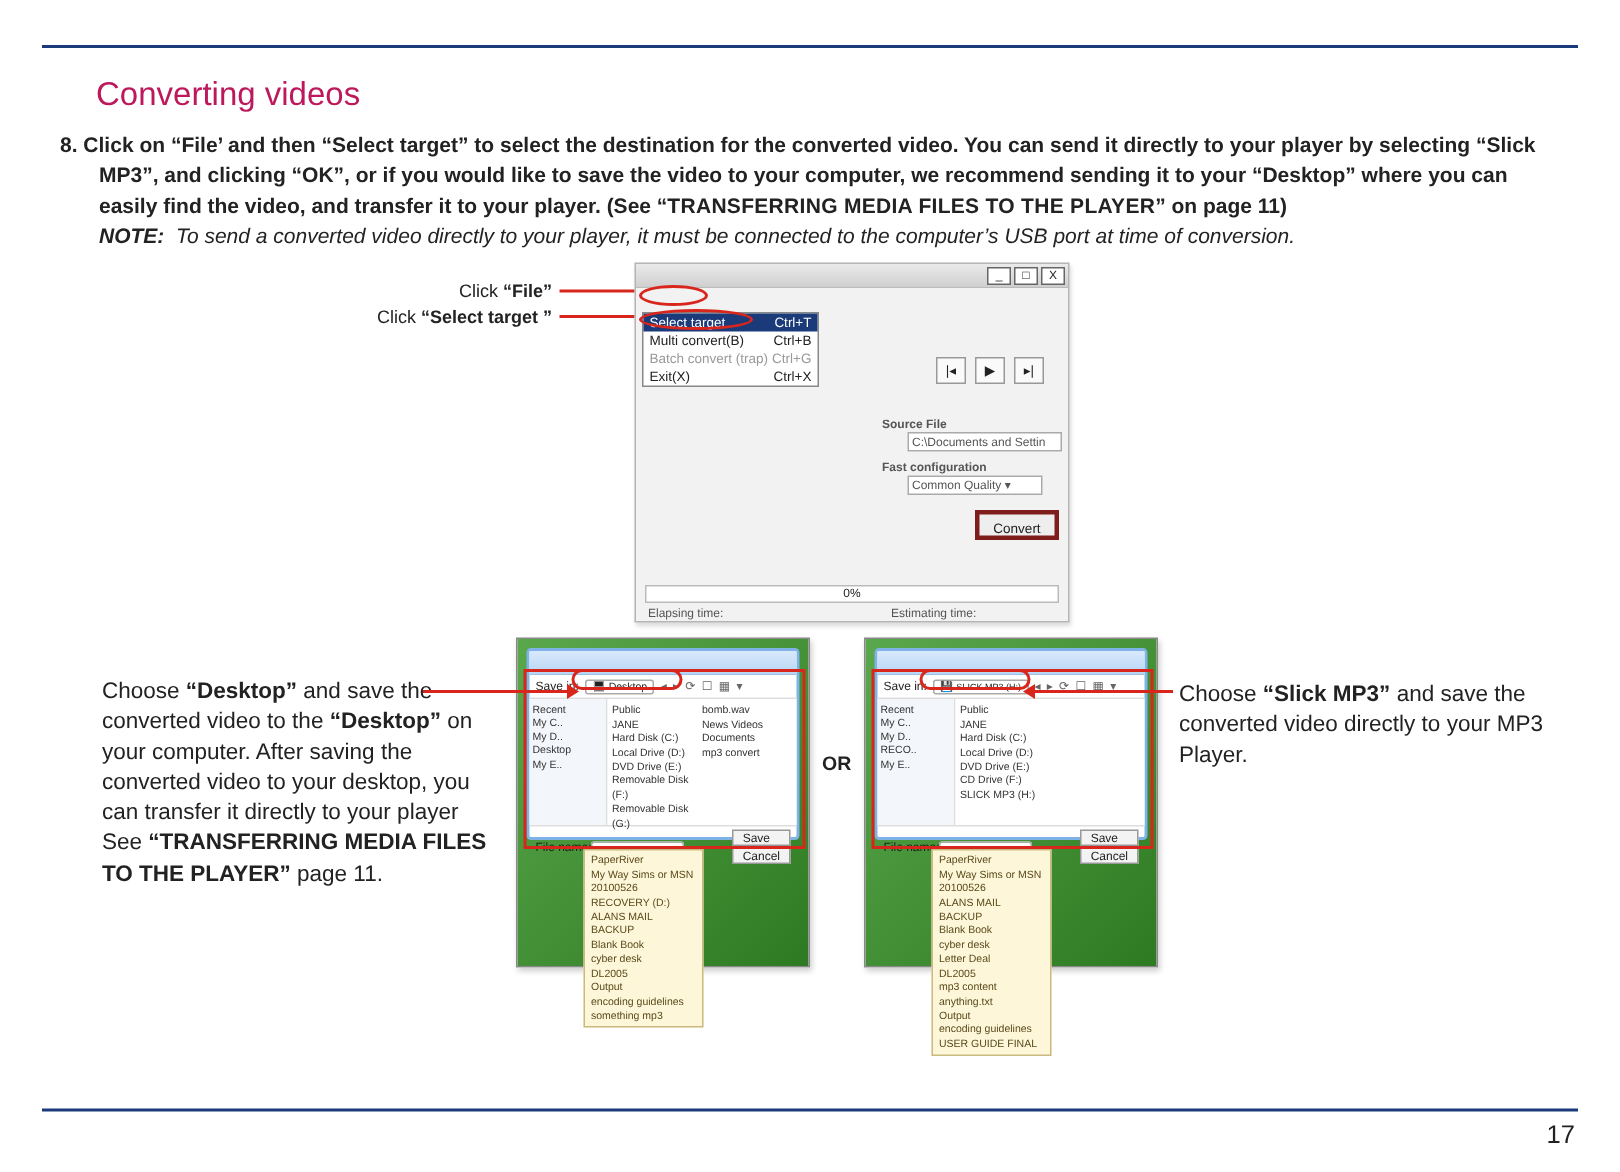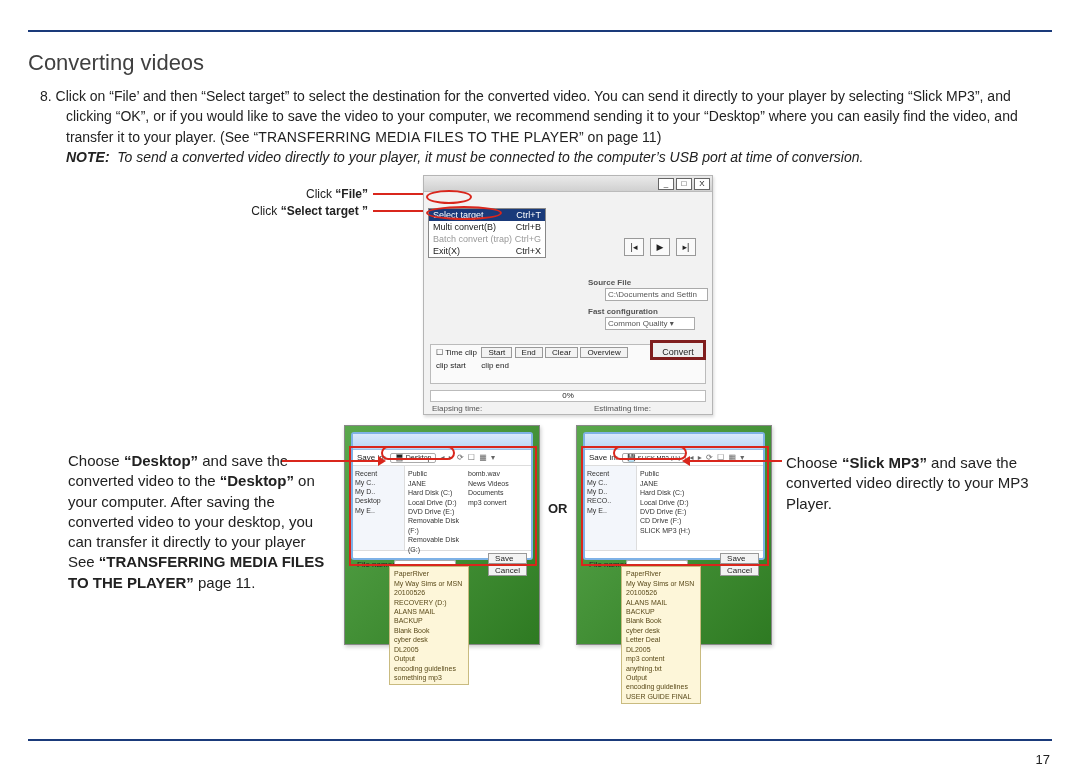--- a/index.html
+++ b/index.html
@@ -11,32 +11,33 @@
     font-size: 13px;
     color: #222;
     position: relative;
     padding: 30px 28px 20px 28px;
   }
   .blue-rule {
     border-top: 2px solid #1a3a7a;
     margin-bottom: 18px;
   }
   .page-title {
-    color: #404040;
+    color: #be185d;
     font-size: 22px;
     font-weight: 400;
     margin-bottom: 10px;
+    margin-left: 36px;
   }
   .step-text {
     font-size: 14px;
     line-height: 1.45;
     margin-left: 12px;
     margin-right: 10px;
   }
-  .step-indent { padding-left: 26px; text-indent: -26px; }
+  .step-indent { padding-left: 26px; text-indent: -26px; font-weight: bold; }
   .note-line { padding-left: 26px; }
   .note-label { font-style: italic; font-weight: bold; }
   .note-body { font-style: italic; }
   .caps { font-variant: small-caps; letter-spacing: .2px; }
   .figures-area {
     position: relative;
     height: 480px;
     margin-top: 8px;
   }
   .callout {
@@ -214,21 +215,21 @@
   .side-text .bold{font-weight:bold;}
   .side-text em{font-style:italic;}
   .or-label{
     position:absolute;
     font-weight:bold;
     font-size:13px;
   }
   .page-num{
     position:absolute;
     right:30px; bottom:14px;
-    font-size:13px;
+    font-size:17px;
   }
   .bottom-rule{
     position:absolute; left:28px; right:28px; bottom:40px;
     border-top:2px solid #1a3a7a;
   }
 </style>
 </head>
 <body>
 
 <div class="blue-rule"></div>
@@ -290,30 +291,20 @@
       <div class="tbtn">▸|</div>
     </div>
 
     <div class="panel-right">
       <div class="lbl" style="margin-top:76px;">Source File</div>
       <div class="val">C:\Documents and Settin</div>
       <div class="lbl">Fast configuration</div>
       <div class="val combo"><span>Common Quality</span> ▾</div>
     </div>
 
-    <div class="clipbar">
-      <span>☐ </span><span>Time clip</span>
-      &nbsp;<span class="ss-btn">Start</span>
-      <span class="ss-btn">End</span>
-      <span class="ss-btn">Clear</span>
-      <span class="ss-btn">Overview</span>
-      <div style="margin-top:4px;">
-        <span>clip start</span> &nbsp;&nbsp;&nbsp;&nbsp;&nbsp; <span>clip end</span>
-      </div>
-    </div>
 
     <div class="convert-btn">Convert</div>
     <div class="progressbar">0%</div>
     <div class="status">Elapsing time:</div>
     <div class="status-r">Estimating time:</div>
   </div>
 
   <div class="or-label" style="top:326px; left:520px;">OR</div>
 
   <div class="side-text" style="top:276px; left:40px; width:270px;">

